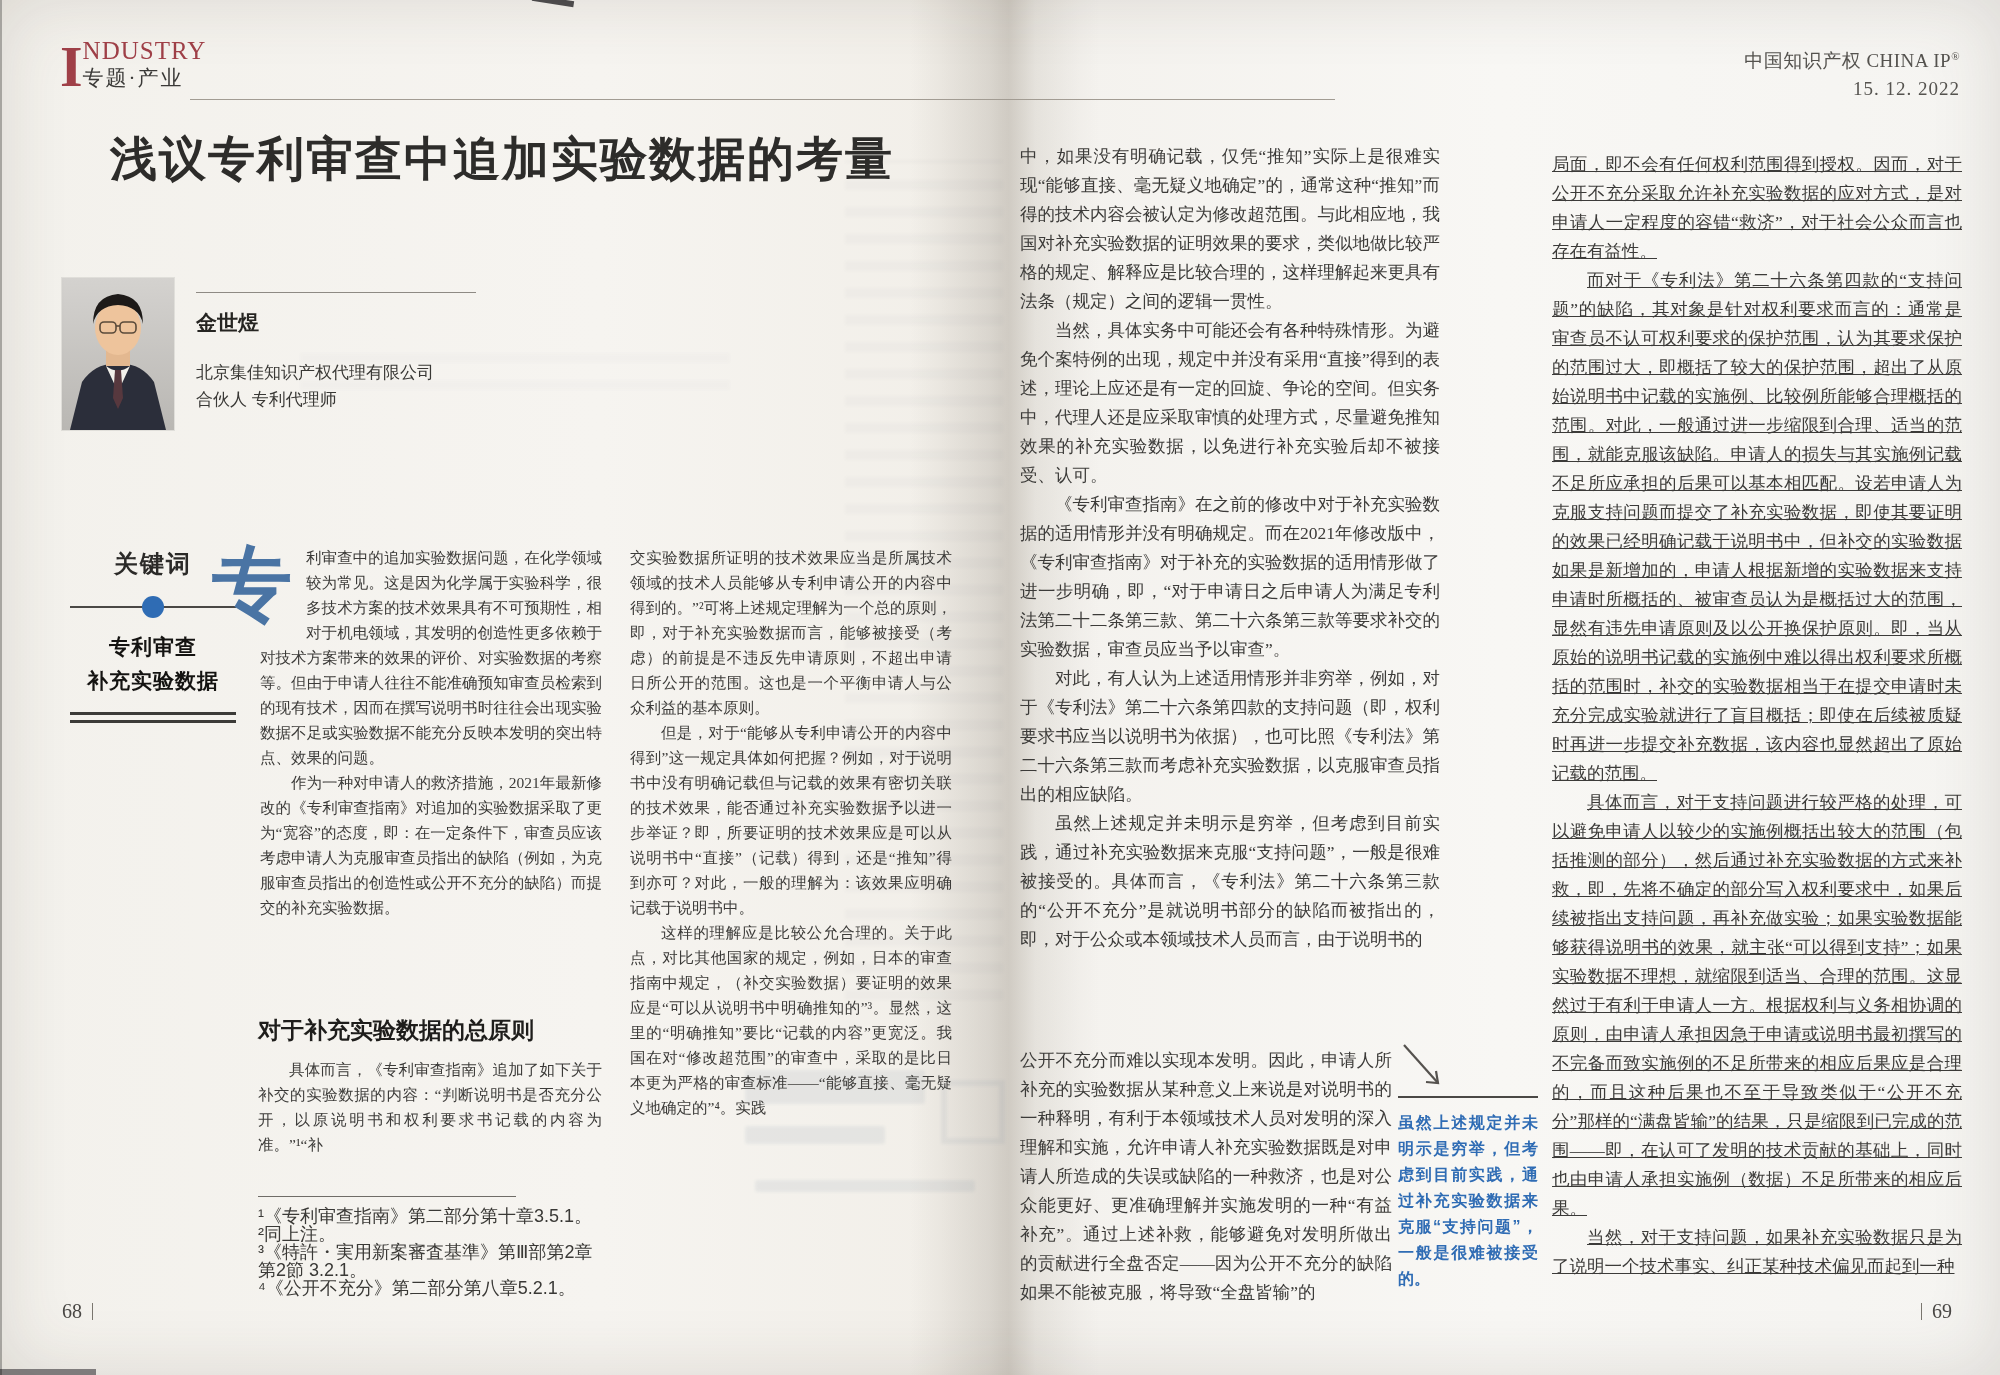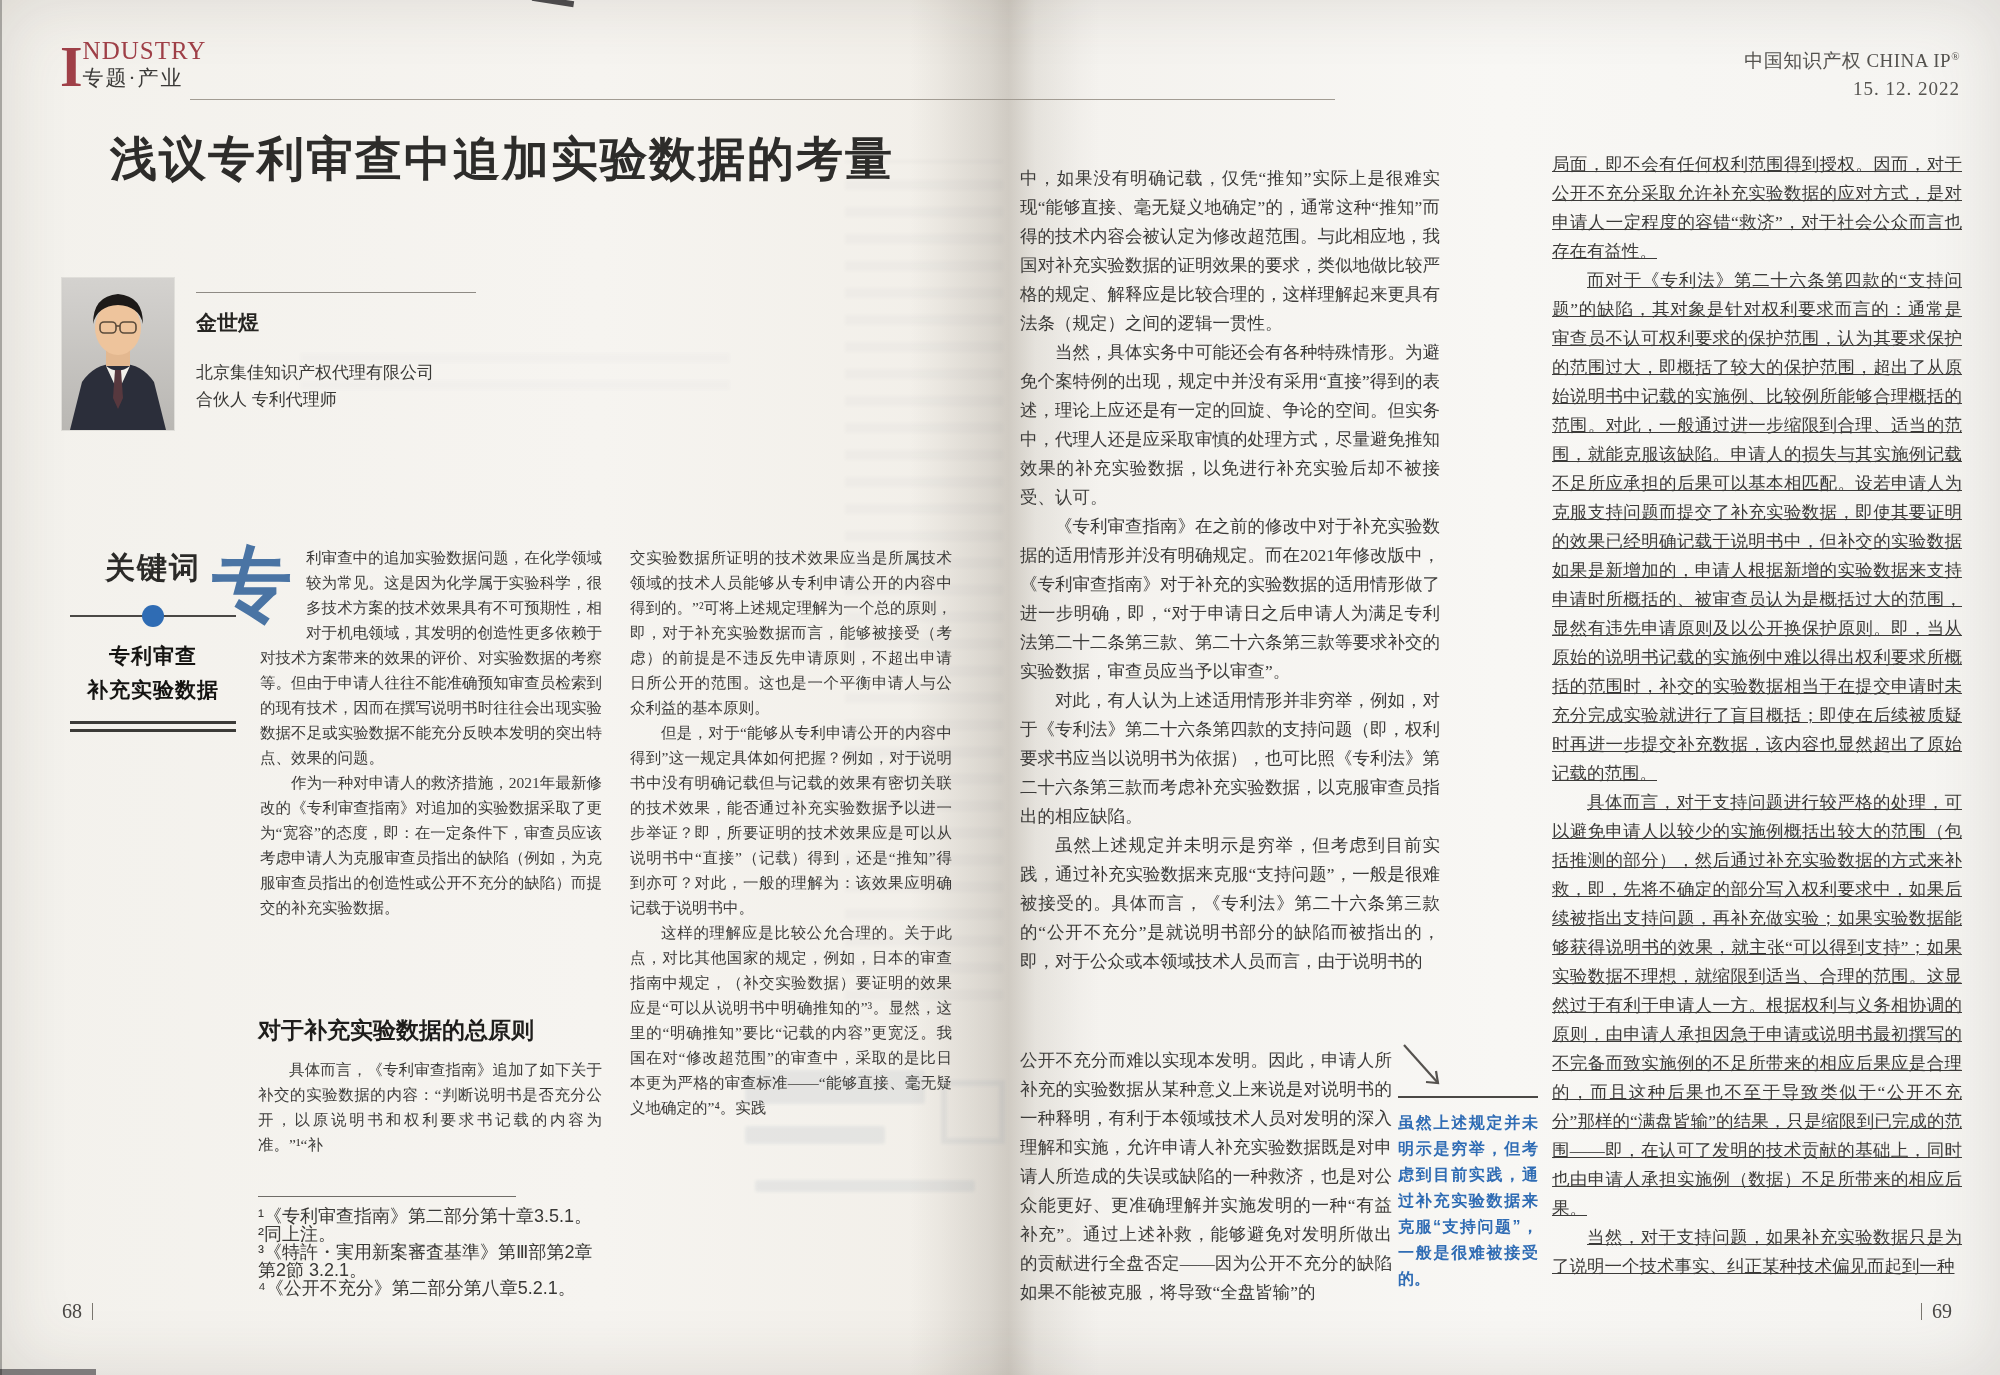--- a/index.html
+++ b/index.html
@@ -28,21 +28,21 @@
     font-family:"Liberation Sans","DejaVu Sans",sans-serif;font-weight:bold;
     font-size:47px;letter-spacing:2px;color:#2d2c2a;text-align:center;}
   .author{position:absolute;left:62px;top:278px;width:420px;}
   .portrait{position:absolute;left:0;top:0;width:112px;height:152px;box-shadow:0 0 0 1px rgba(0,0,0,.08);}
   .author-info{position:absolute;left:134px;top:14px;width:280px;}
   .author-rule{height:1px;background:#8e8a84;margin-bottom:16px;}
   .author-name{font-family:"Liberation Sans","DejaVu Sans",sans-serif;font-weight:bold;font-size:21px;color:#262522;margin:0 0 22px 0;}
   .author-org,.author-role{font-family:"Liberation Sans","DejaVu Sans",sans-serif;font-size:17px;line-height:27px;color:#393835;margin:0;}
   
   .keywords{position:absolute;left:70px;top:548px;width:166px;text-align:center;}
-  .kw-title{font-size:30px;font-weight:bold;color:#2b2a28;letter-spacing:2px;margin:0;}
+  .kw-title{font-size:24px;font-weight:bold;color:#2b2a28;letter-spacing:2px;margin:0;}
   .kw-divider{position:relative;height:26px;margin:14px 0 10px 0;}
   .kw-divider .line{position:absolute;left:0;right:0;top:12px;height:2px;background:#4a4845;}
   .kw-divider .dot{position:absolute;left:50%;top:2px;margin-left:-11px;width:22px;height:22px;border-radius:50%;background:#2f6cb4;}
   .kw-item{font-size:21px;font-weight:bold;color:#141311;line-height:34px;margin:0;letter-spacing:1px;}
   .kw-bottom{margin-top:14px;border-top:3px solid #3c3b38;border-bottom:3px solid #3c3b38;height:5px;}
   
   .col{position:absolute;text-align:justify;}
   .page-l .col{font-size:15.5px;line-height:25px;}
   .page-r .col{font-size:17.5px;line-height:29px;}
   .body-p{margin:0;text-indent:2em;}
@@ -179,21 +179,21 @@
       <p>⁴《公开不充分》第二部分第八章5.2.1。</p>
     </div>
 
     <div class="pageno pageno-left">
       <span>68</span>
         <span class="pn-bar"></span>
     </div>
   </section>
 
   <section class="page-r">
-    <div class="col" style="left:1020px;top:164px;width:420px;">
+    <div class="col" style="left:1020px;top:142px;width:420px;">
       <p class="body-p noindent">中，如果没有明确记载，仅凭“推知”实际上是很难实现“能够直接、毫无疑义地确定”的，通常这种“推知”而得的技术内容会被认定为修改超范围。与此相应地，我国对补充实验数据的证明效果的要求，类似地做比较严格的规定、解释应是比较合理的，这样理解起来更具有法条（规定）之间的逻辑一贯性。</p>
       <p class="body-p">当然，具体实务中可能还会有各种特殊情形。为避免个案特例的出现，规定中并没有采用“直接”得到的表述，理论上应还是有一定的回旋、争论的空间。但实务中，代理人还是应采取审慎的处理方式，尽量避免推知效果的补充实验数据，以免进行补充实验后却不被接受、认可。</p>
       <p class="body-p">《专利审查指南》在之前的修改中对于补充实验数据的适用情形并没有明确规定。而在2021年修改版中，《专利审查指南》对于补充的实验数据的适用情形做了进一步明确，即，“对于申请日之后申请人为满足专利法第二十二条第三款、第二十六条第三款等要求补交的实验数据，审查员应当予以审查”。</p>
       <p class="body-p">对此，有人认为上述适用情形并非穷举，例如，对于《专利法》第二十六条第四款的支持问题（即，权利要求书应当以说明书为依据），也可比照《专利法》第二十六条第三款而考虑补充实验数据，以克服审查员指出的相应缺陷。</p>
       <p class="body-p">虽然上述规定并未明示是穷举，但考虑到目前实践，通过补充实验数据来克服“支持问题”，一般是很难被接受的。具体而言，《专利法》第二十六条第三款的“公开不充分”是就说明书部分的缺陷而被指出的，即，对于公众或本领域技术人员而言，由于说明书的</p>
     </div>
 
     <div class="col" style="left:1020px;top:1046px;width:372px;">
       <p class="body-p noindent">公开不充分而难以实现本发明。因此，申请人所补充的实验数据从某种意义上来说是对说明书的一种释明，有利于本领域技术人员对发明的深入理解和实施，允许申请人补充实验数据既是对申请人所造成的失误或缺陷的一种救济，也是对公众能更好、更准确理解并实施发明的一种“有益补充”。通过上述补救，能够避免对发明所做出的贡献进行全盘否定——因为公开不充分的缺陷如果不能被克服，将导致“全盘皆输”的</p>
     </div>

